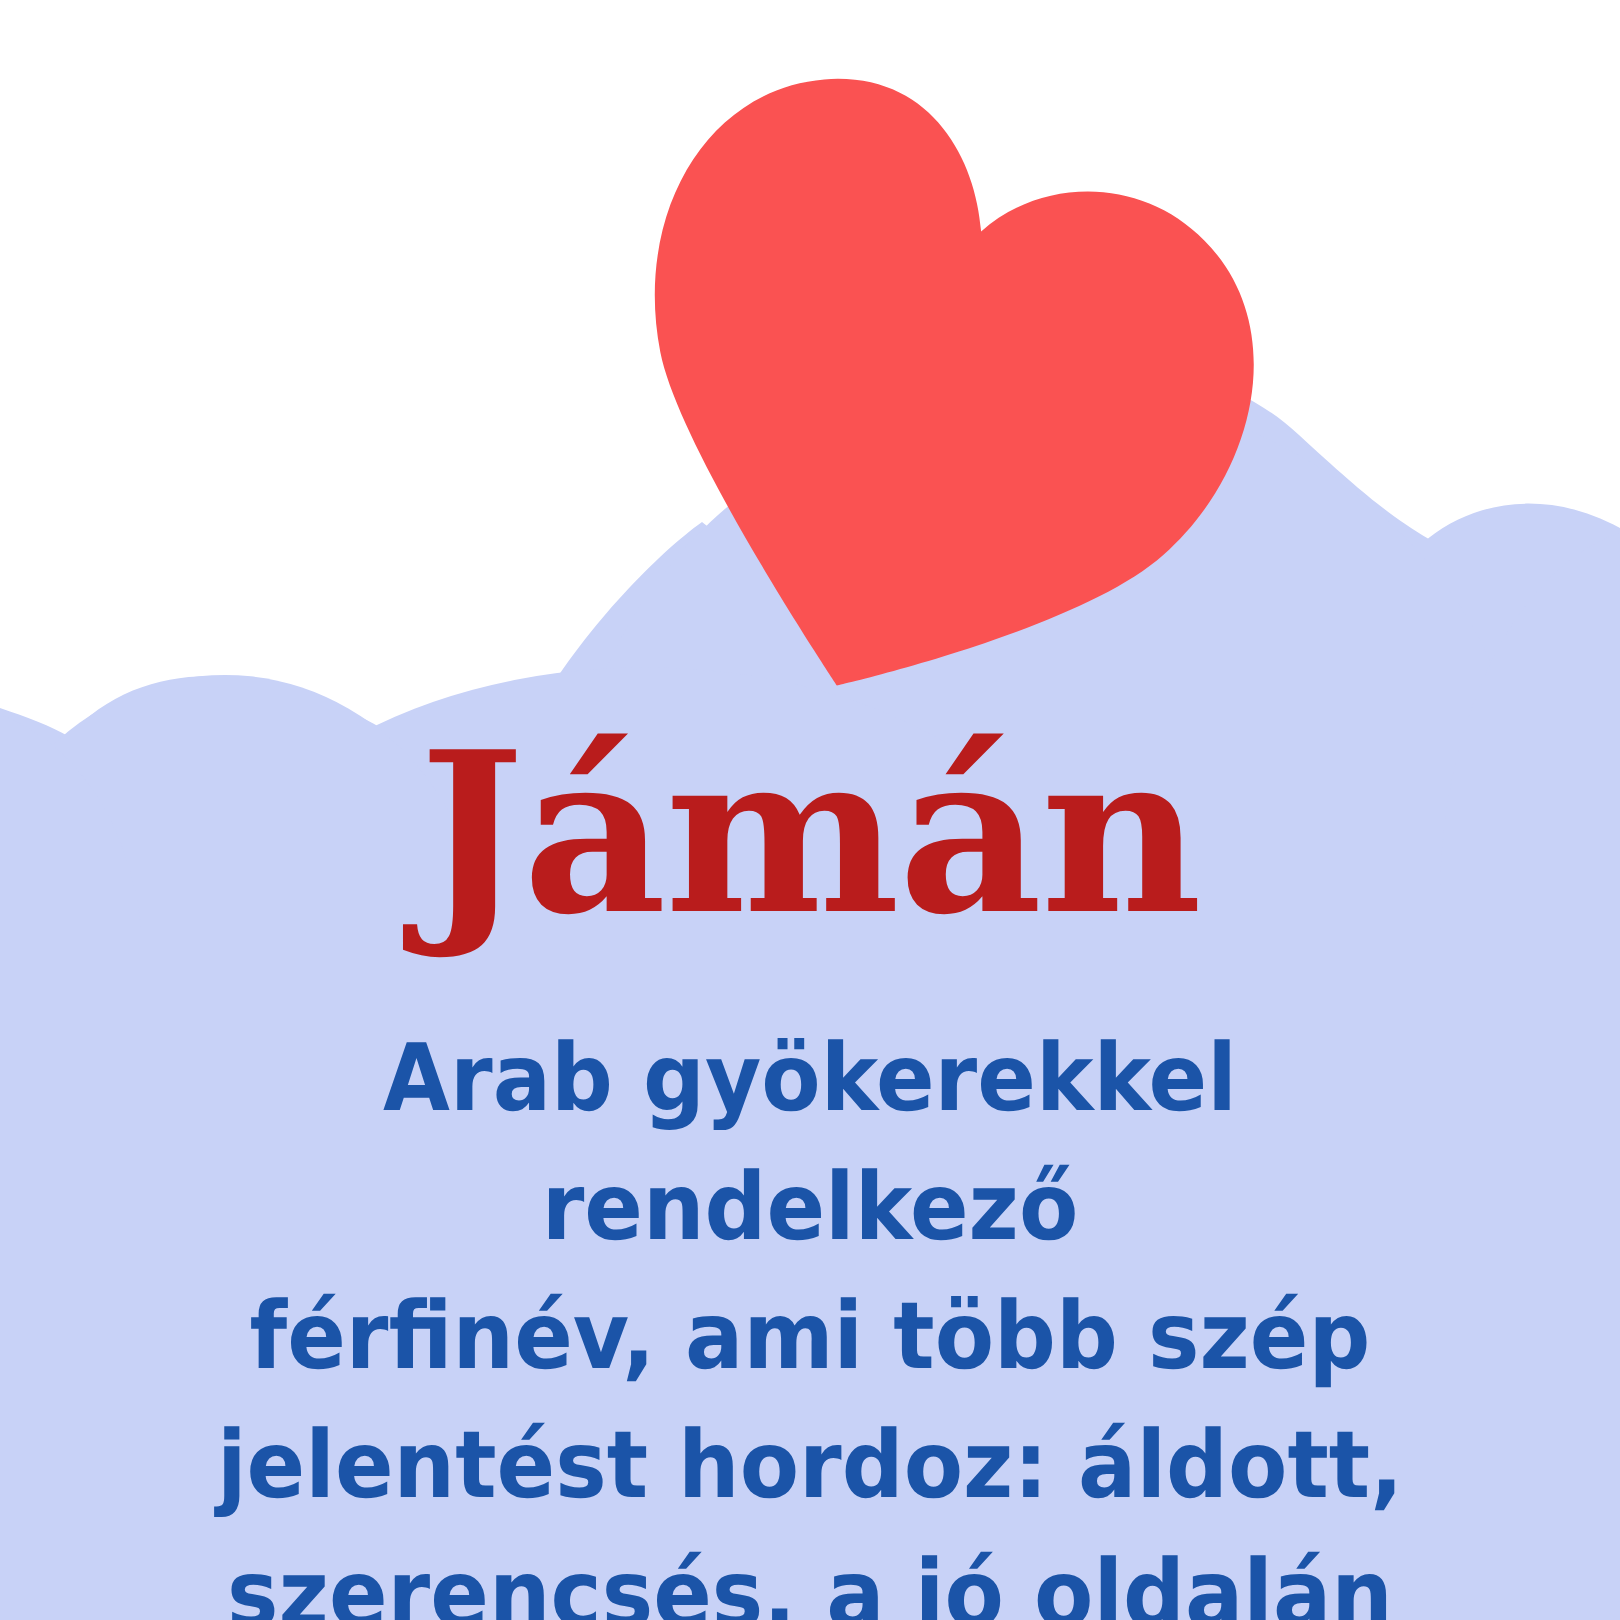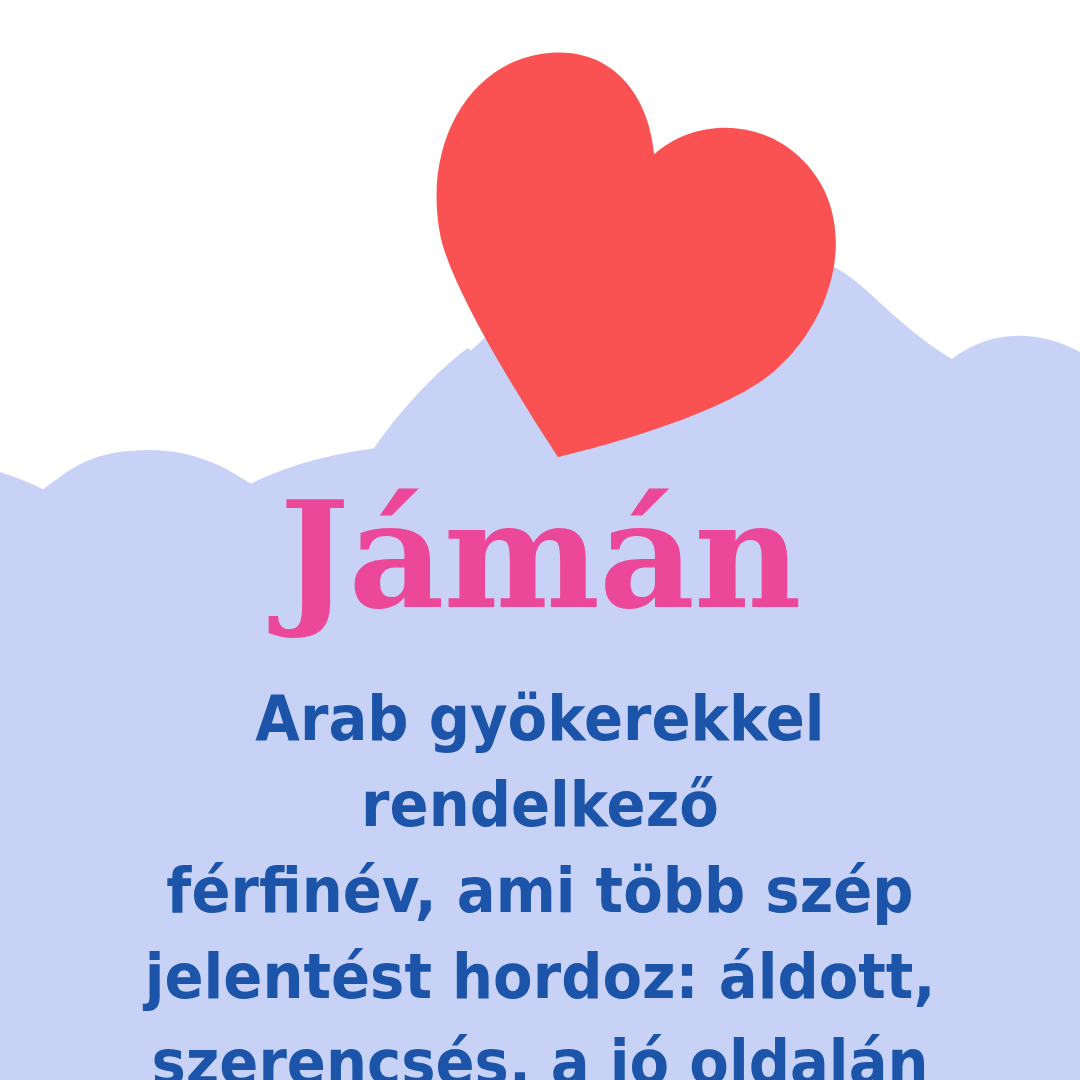--- a/index.html
+++ b/index.html
@@ -37,21 +37,21 @@
     position: absolute;
     left: 0;
     top: 481px;
     width: 1080px;
     text-align: center;
     font-family: "DejaVu Serif", "Liberation Serif", serif;
     font-weight: bold;
     font-size: 148px;
     line-height: 1.0;
     letter-spacing: -1px;
-    color: #ec4899;
+    color: #b91c1c;
     white-space: nowrap;
   }
   #desc {
     position: absolute;
     left: 40px;
     top: 676px;
     width: 1000px;
     text-align: center;
     font-family: "DejaVu Sans", "Liberation Sans", sans-serif;
     font-weight: bold;

